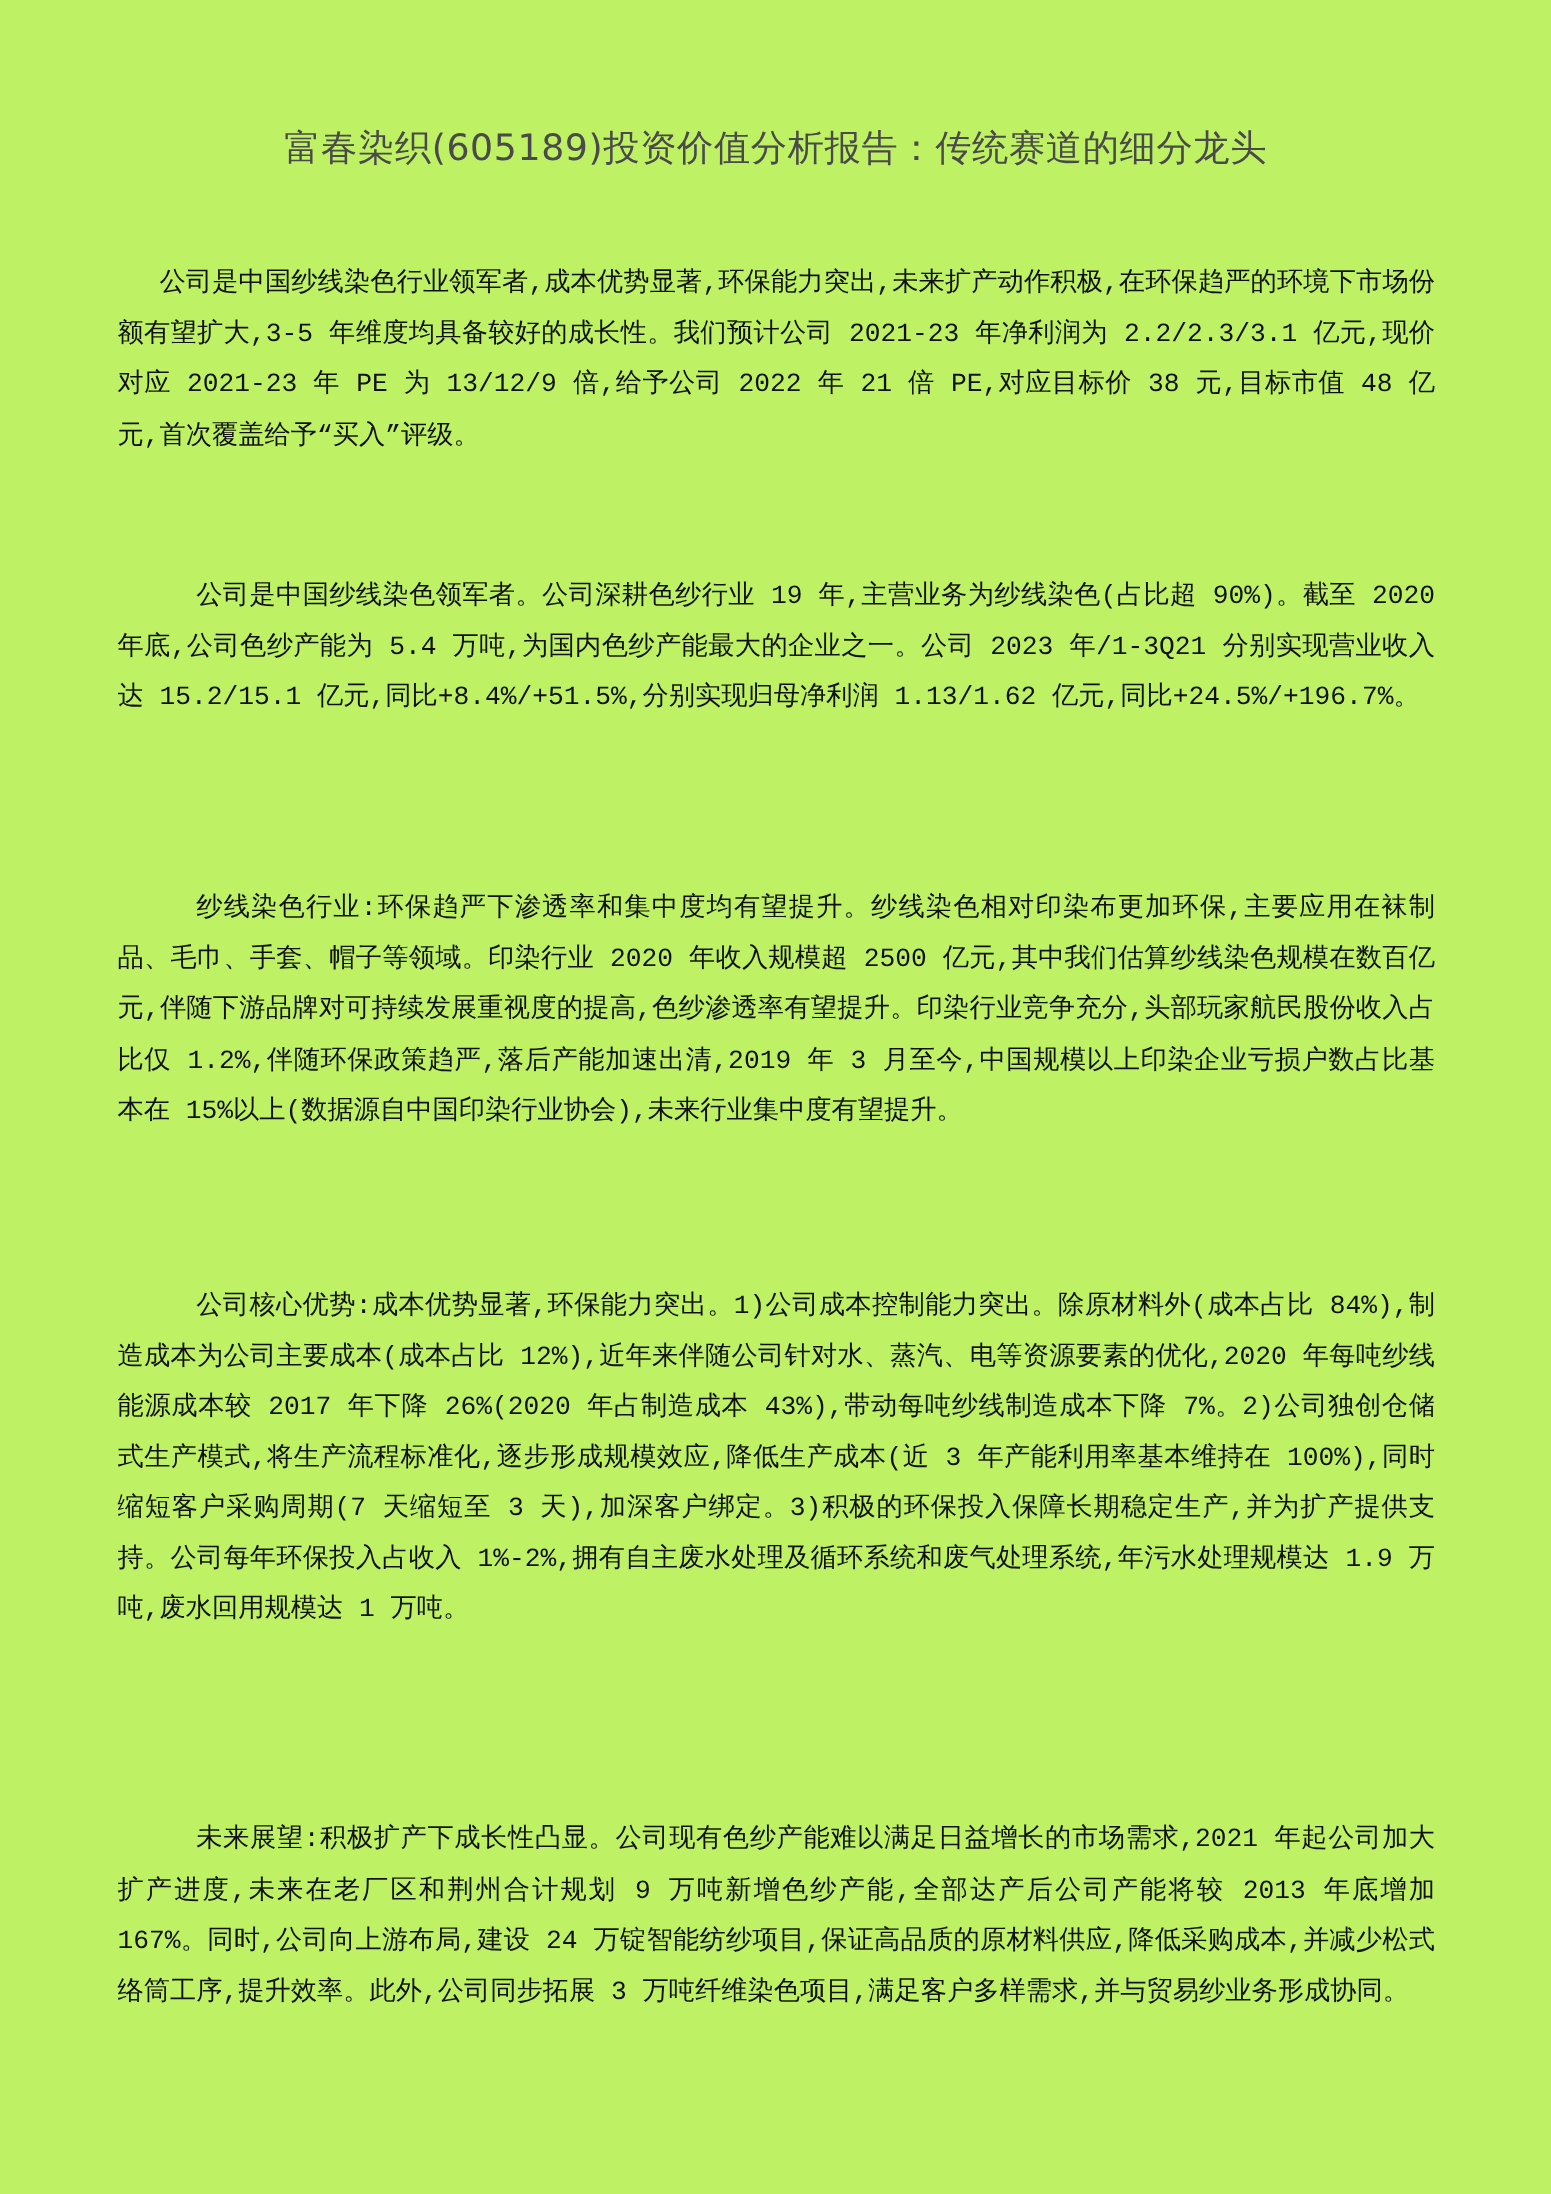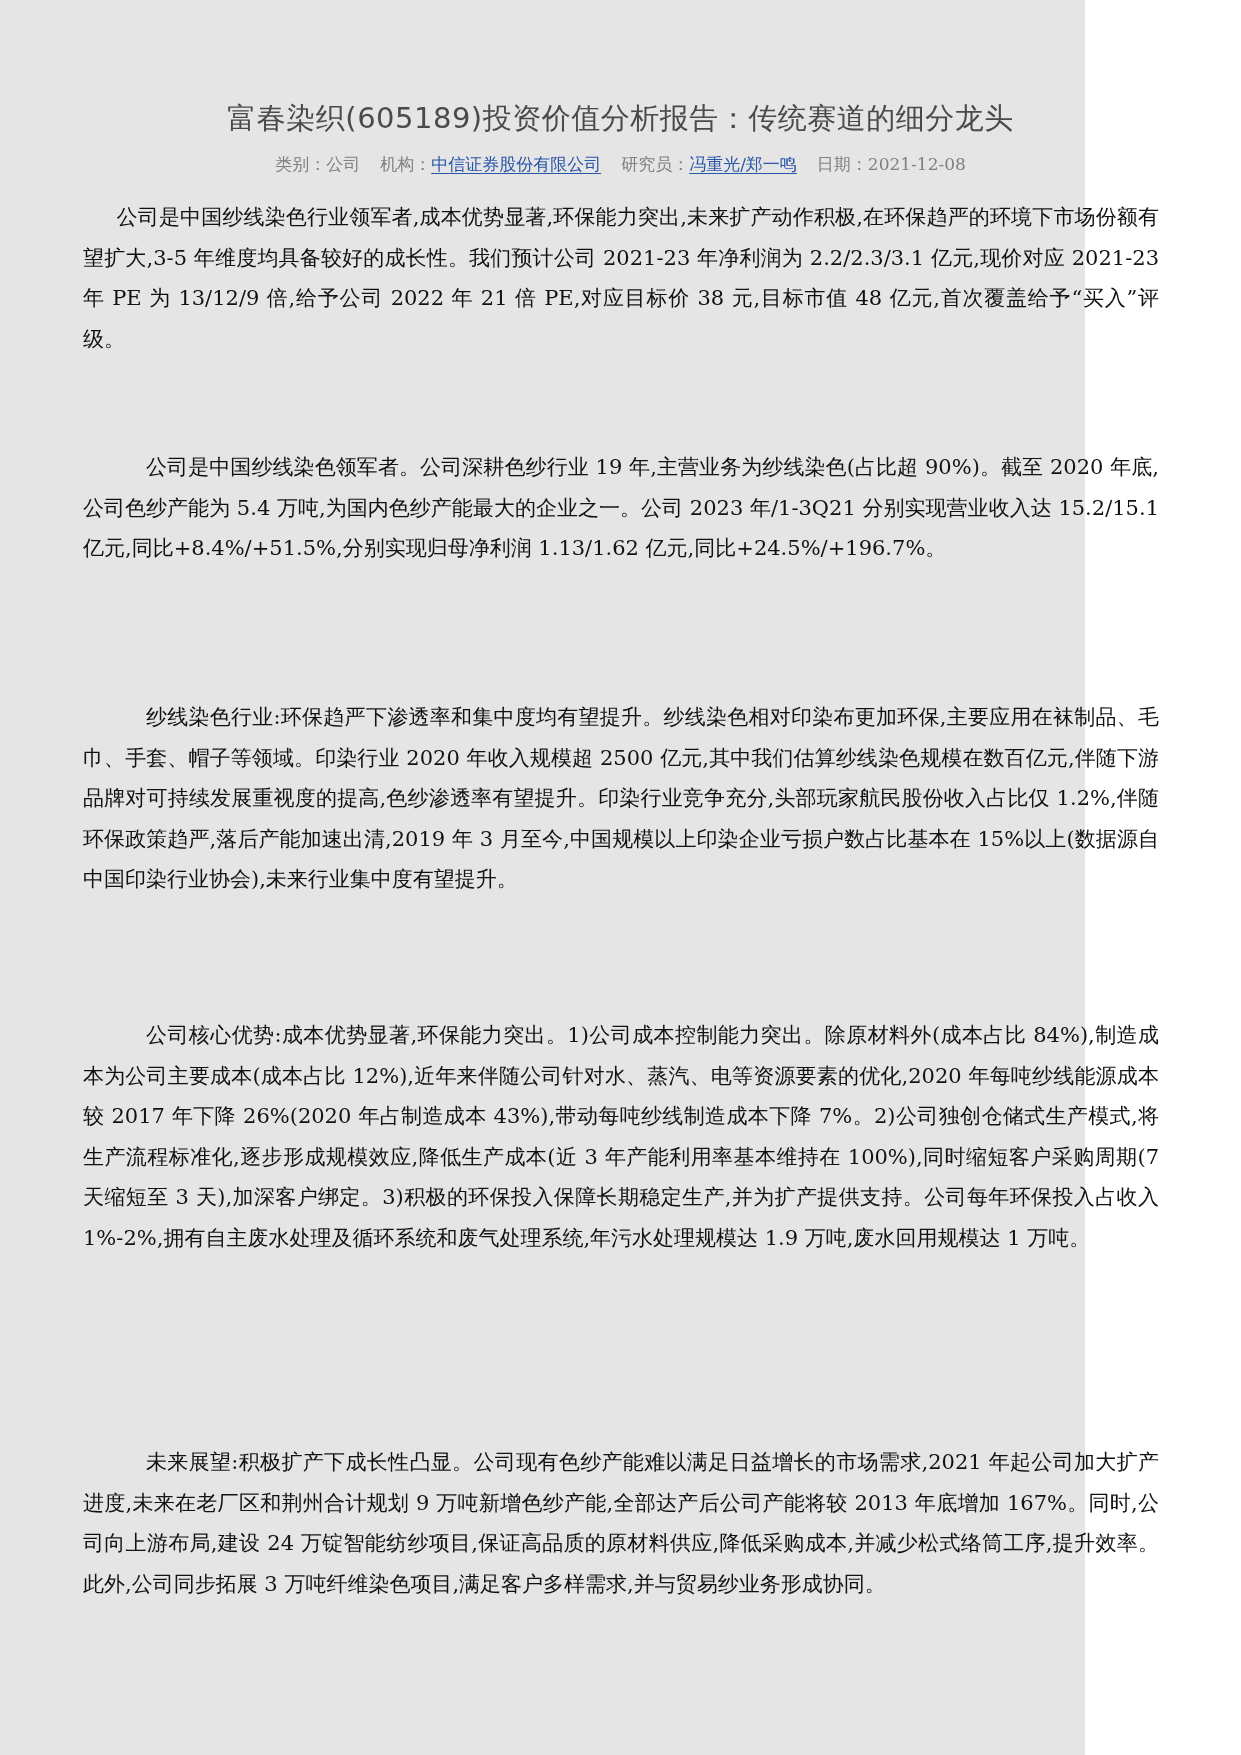--- a/index.html
+++ b/index.html
@@ -10,23 +10,23 @@
     body {
       width: 1241px;
       height: 1755px;
       position: relative;
       overflow: hidden;
     }
     .page {
       position: absolute;
       left: 0;
       top: 0;
-      width: 1085px;
+      width: 1241px;
       height: 1755px;
-      background: #e5e5e5;
+      background: #bef264;
     }
     .title {
       position: absolute;
       left: 0;
       width: 1241px;
       top: 98px;
       text-align: center;
       font-family: "DejaVu Sans", "Liberation Sans", sans-serif;
       font-size: 29px;
       color: #4a4a4a;
@@ -58,41 +58,39 @@
       left: 83px;
       width: 1076px;
       font-family: "DejaVu Serif", "Liberation Serif", serif;
       font-size: 21px;
       color: #111111;
       line-height: 40.5px;
       text-align: justify;
       text-justify: inter-character;
     }
     .body p {
-      margin: 0;
+      margin: 11px;
       text-indent: 2em;
+      font-family: Liberation Mono, monospace;
     }
     .p1 { top: 197px; }
     .p2 { top: 447px; }
     .p3 { top: 697px; }
     .p4 { top: 1015px; }
     .p5 { top: 1442px; }
     .p1 p { text-indent: 1.6em; }
     .p2 p, .p3 p, .p4 p, .p5 p { text-indent: 3em; }
   </style>
 </head>
 <body>
 
 <div class="page">
 
   <div class="title">富春染织(605189)投资价值分析报告：传统赛道的细分龙头</div>
 
-  <div class="meta">
-    <span class="lbl">类别：</span><span class="val">公司</span><span class="gap"></span><span class="lbl">机构：</span><a href="#">中信证券股份有限公司</a><span class="gap"></span><span class="lbl">研究员：</span><a href="#">冯重光/郑一鸣</a><span class="gap"></span><span class="lbl">日期：</span><span class="val">2021-12-08</span>
-  </div>
 
   <div class="body p1">
     <p>公司是中国纱线染色行业领军者,成本优势显著,环保能力突出,未来扩产动作积极,在环保趋严的环境下市场份额有望扩大,3-5 年维度均具备较好的成长性。我们预计公司 2021-23 年净利润为 2.2/2.3/3.1 亿元,现价对应 2021-23 年 PE 为 13/12/9 倍,给予公司 2022 年 21 倍 PE,对应目标价 38 元,目标市值 48 亿元,首次覆盖给予“买入”评级。</p>
   </div>
 
   <div class="body p2">
     <p>公司是中国纱线染色领军者。公司深耕色纱行业 19 年,主营业务为纱线染色(占比超 90%)。截至 2020 年底,公司色纱产能为 5.4 万吨,为国内色纱产能最大的企业之一。公司 2023 年/1-3Q21 分别实现营业收入达 15.2/15.1 亿元,同比+8.4%/+51.5%,分别实现归母净利润 1.13/1.62 亿元,同比+24.5%/+196.7%。</p>
   </div>
 
   <div class="body p3">

